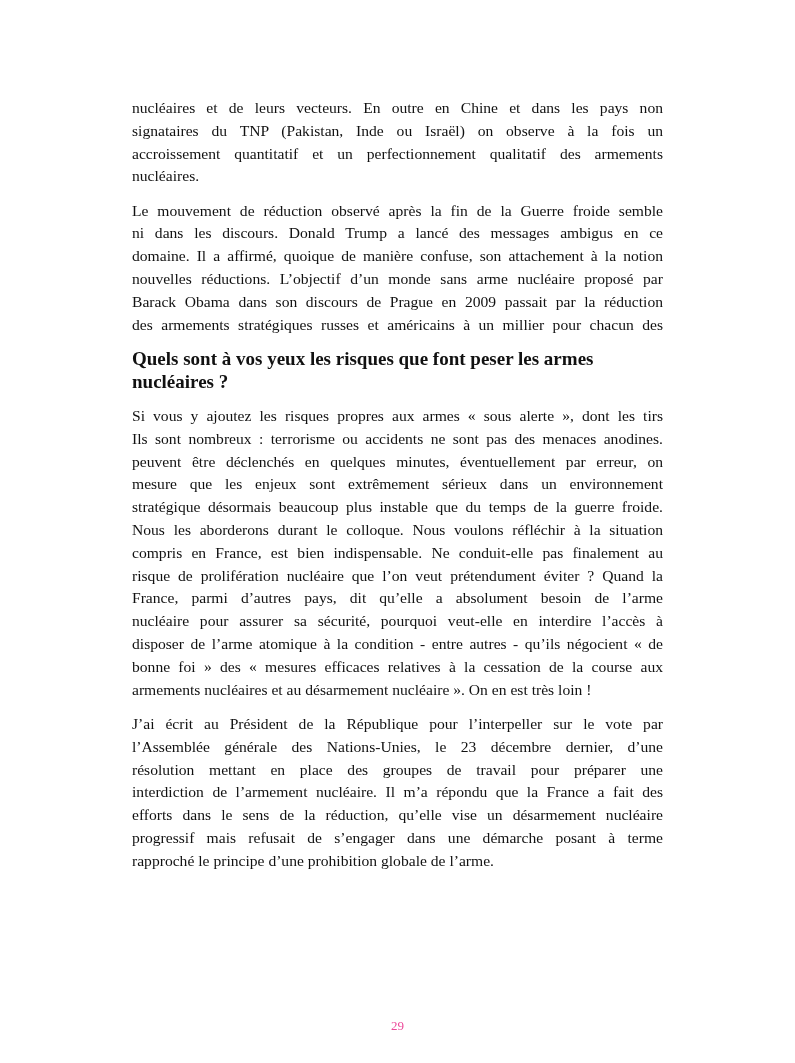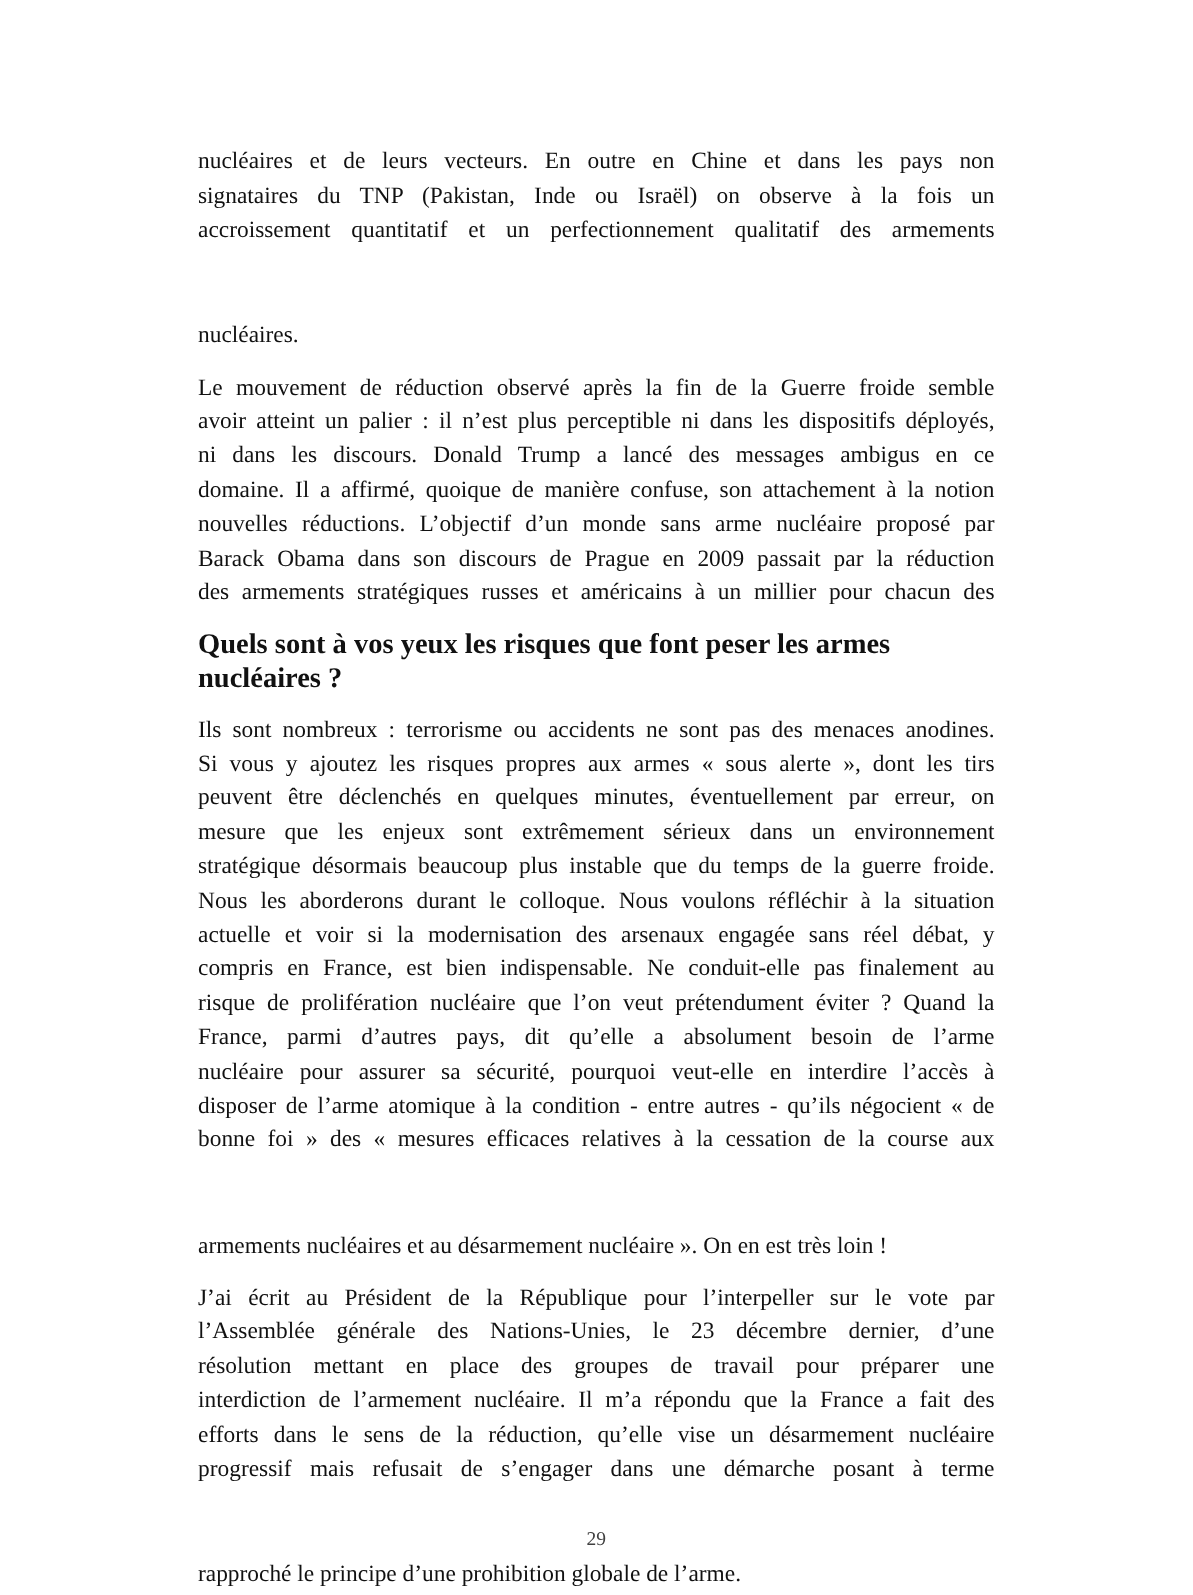--- a/index.html
+++ b/index.html
@@ -36,71 +36,68 @@
     .line {
       display: block;
       text-align: justify;
       text-align-last: justify;
       white-space: nowrap;
       height: 22.8px;
       overflow: visible;
     }
     .line.last {
       text-align-last: left;
-      margin-top: 48px;
     }
     .heading {
       font-weight: bold;
       margin: 0 0 11.5px 0;
       font-size: 19px;
       line-height: 22.8px;
     }
     .page-number {
       position: absolute;
       top: 1018px;
       left: 0;
       width: 795px;
       text-align: center;
       font-size: 13px;
-      color: #404040;
+      color: #ec4899;
     }
   </style>
 </head>
 <body>
 
 <div class="page">
   <div class="body-text">
 
     <p class="para">
       <span class="line">nucléaires et de leurs vecteurs. En outre en Chine et dans les pays non</span>
       <span class="line">signataires du TNP (Pakistan, Inde ou Israël) on observe à la fois un</span>
       <span class="line">accroissement quantitatif et un perfectionnement qualitatif des armements</span>
       <span class="line last">nucléaires.</span>
     </p>
 
     <p class="para">
       <span class="line">Le mouvement de réduction observé après la fin de la Guerre froide semble</span>
-      <span class="line">avoir atteint un palier : il n’est plus perceptible ni dans les dispositifs déployés,</span>
       <span class="line">ni dans les discours. Donald Trump a lancé des messages ambigus en ce</span>
       <span class="line">domaine. Il a affirmé, quoique de manière confuse, son attachement à la notion</span>
       <span class="line">nouvelles réductions. L’objectif d’un monde sans arme nucléaire proposé par</span>
       <span class="line">Barack Obama dans son discours de Prague en 2009 passait par la réduction</span>
       <span class="line">des armements stratégiques russes et américains à un millier pour chacun des</span>
     </p>
 
     <p class="heading">Quels sont à vos yeux les risques que font peser les armes nucléaires ?</p>
 
     <p class="para">
+      <span class="line">Si vous y ajoutez les risques propres aux armes « sous alerte », dont les tirs</span>
       <span class="line">Ils sont nombreux : terrorisme ou accidents ne sont pas des menaces anodines.</span>
-      <span class="line">Si vous y ajoutez les risques propres aux armes « sous alerte », dont les tirs</span>
       <span class="line">peuvent être déclenchés en quelques minutes, éventuellement par erreur, on</span>
       <span class="line">mesure que les enjeux sont extrêmement sérieux dans un environnement</span>
       <span class="line">stratégique désormais beaucoup plus instable que du temps de la guerre froide.</span>
       <span class="line">Nous les aborderons durant le colloque. Nous voulons réfléchir à la situation</span>
-      <span class="line">actuelle et voir si la modernisation des arsenaux engagée sans réel débat, y</span>
       <span class="line">compris en France, est bien indispensable. Ne conduit-elle pas finalement au</span>
       <span class="line">risque de prolifération nucléaire que l’on veut prétendument éviter ? Quand la</span>
       <span class="line">France, parmi d’autres pays, dit qu’elle a absolument besoin de l’arme</span>
       <span class="line">nucléaire pour assurer sa sécurité, pourquoi veut-elle en interdire l’accès à</span>
       <span class="line">disposer de l’arme atomique à la condition - entre autres - qu’ils négocient « de</span>
       <span class="line">bonne foi » des « mesures efficaces relatives à la cessation de la course aux</span>
       <span class="line last">armements nucléaires et au désarmement nucléaire ». On en est très loin !</span>
     </p>
 
     <p class="para">

